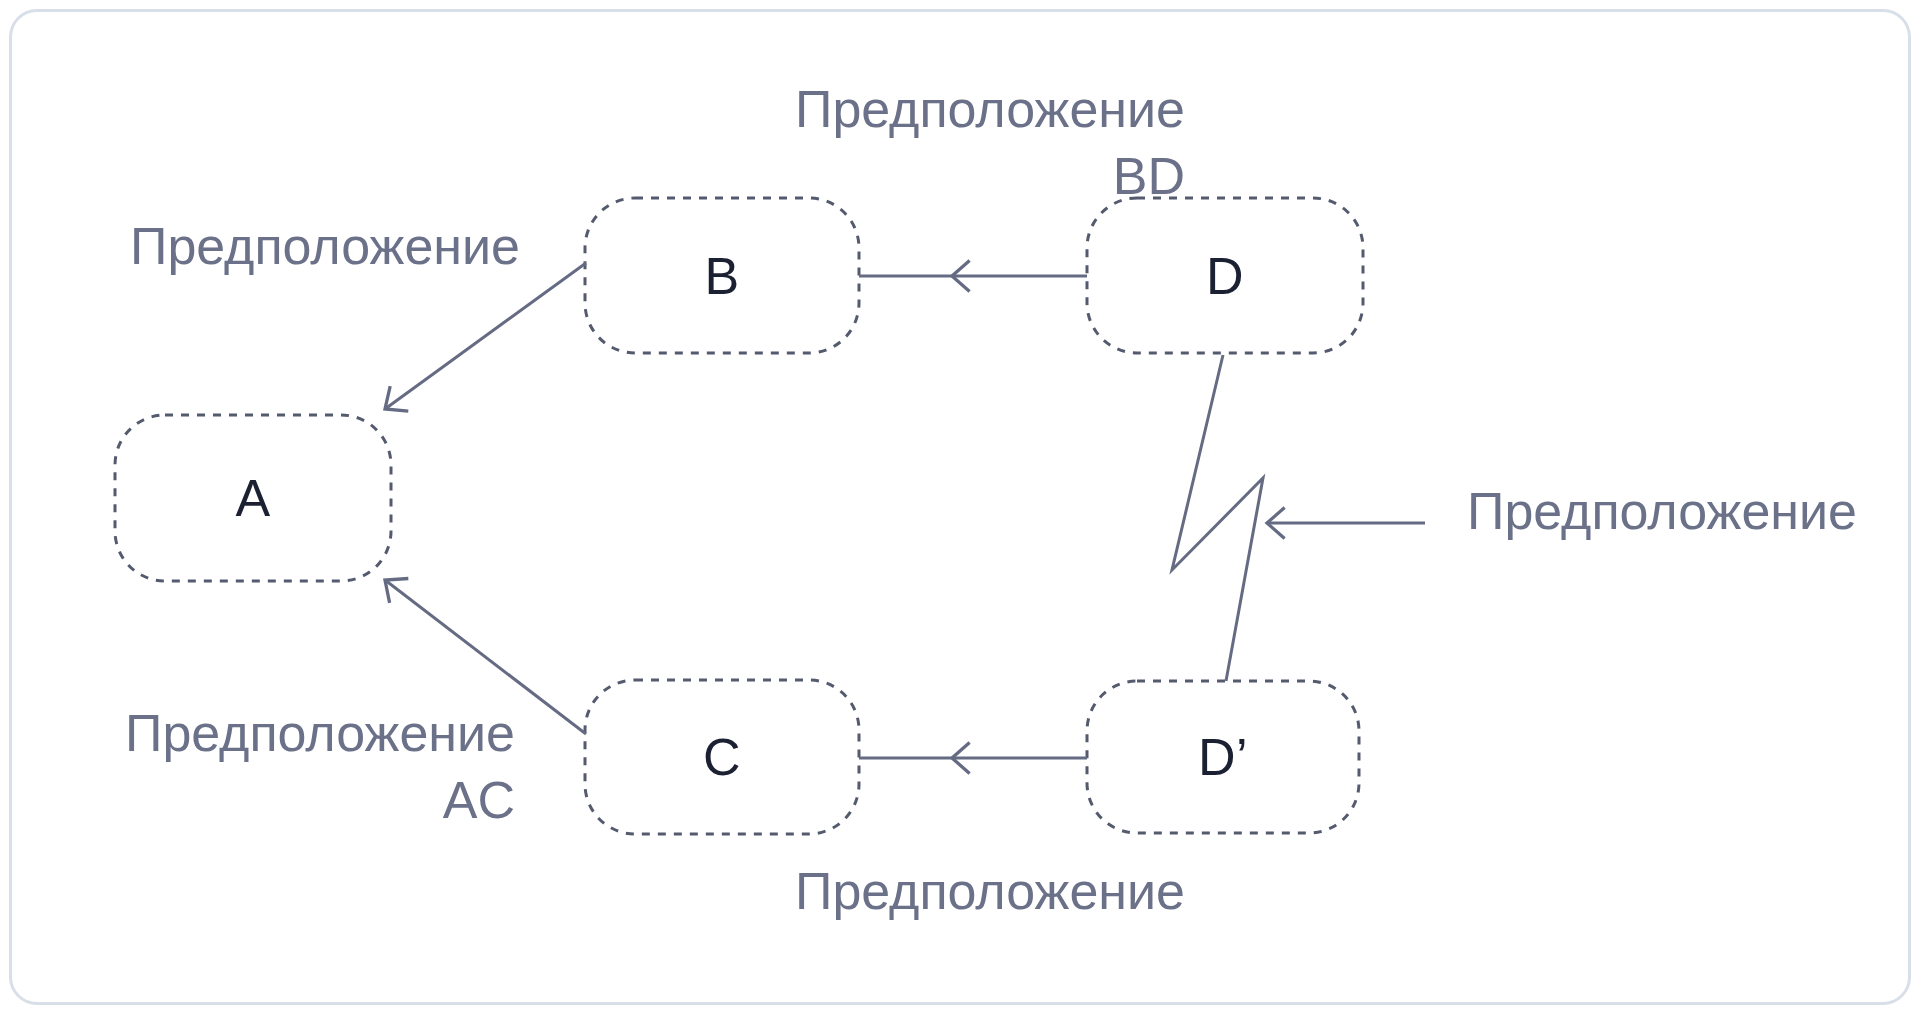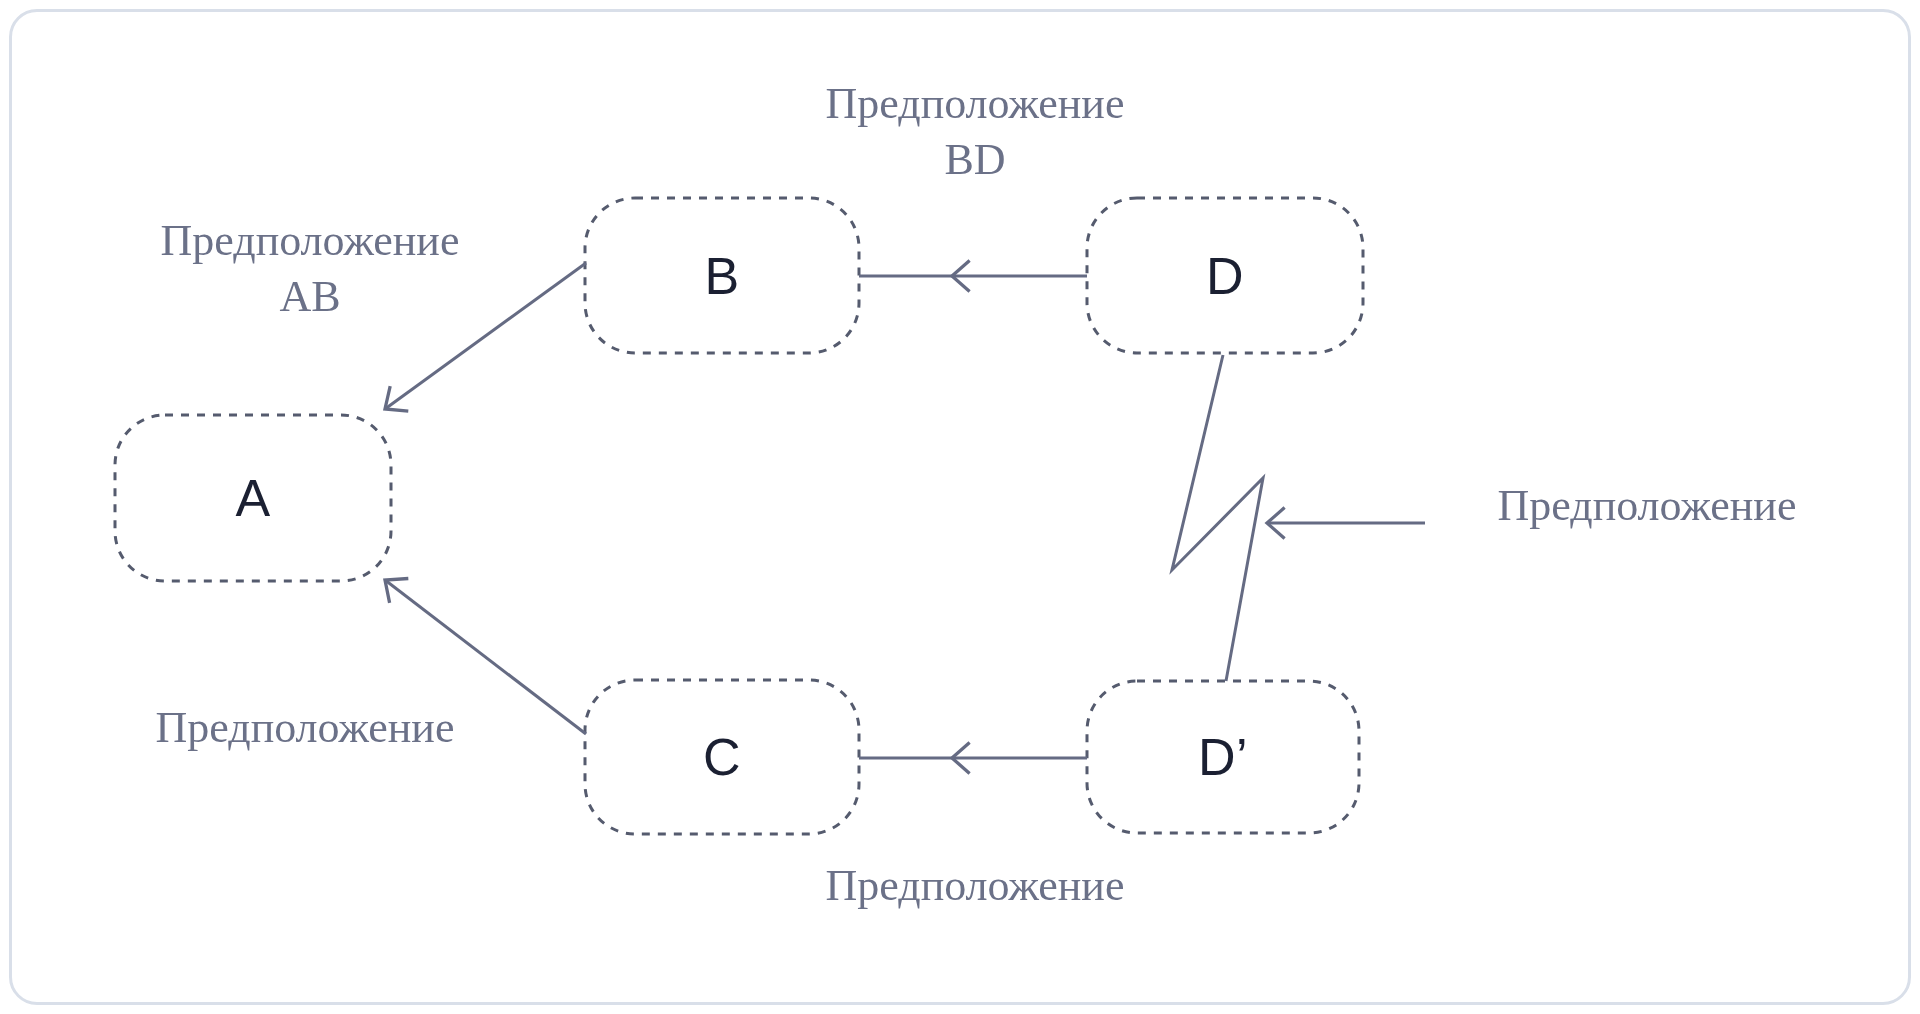--- a/index.html
+++ b/index.html
@@ -50,24 +50,24 @@
     position:absolute;
     display:flex;align-items:center;justify-content:center;
     color:var(--node-text);
     font-size:52px;
     font-family:"Liberation Sans",sans-serif;
     letter-spacing:0.5px;
   }
   .assumption{
     position:absolute;
     width:420px;
-    text-align:center;
+    text-align:right;
     color:var(--label-text);
-    font-family:Liberation Serif, serif;
-    font-size:44px;
+    font-family:Liberation Sans, sans-serif;
+    font-size:52px;
     line-height:1.28;
   }
 </style>
 </head>
 <body>
 
 <div class="stage">
   <div class="frame"></div>
 
   <svg class="diagram-svg" viewBox="0 0 1920 1014">
@@ -103,28 +103,28 @@
   </div>
   <div class="node" style="left:1087px;top:198px;width:276px;height:155px">
     <span>D</span>
   </div>
   <div class="node" style="left:1087px;top:681px;width:272px;height:152px">
     <span>D’</span>
   </div>
 
   <div class="assumption" style="left:100px;top:213px">
     <div>Предположение</div>
-    <div>AB</div>
   </div>
   <div class="assumption" style="left:765px;top:76px">
     <div>Предположение</div>
     <div>BD</div>
   </div>
   <div class="assumption" style="left:95px;top:700px">
     <div>Предположение</div>
+    <div>AC</div>
   </div>
   <div class="assumption" style="left:765px;top:858px">
     <div>Предположение</div>
   </div>
   <div class="assumption" style="left:1437px;top:478px">
     <div>Предположение</div>
   </div>
 </div>
 
 </body></html>

